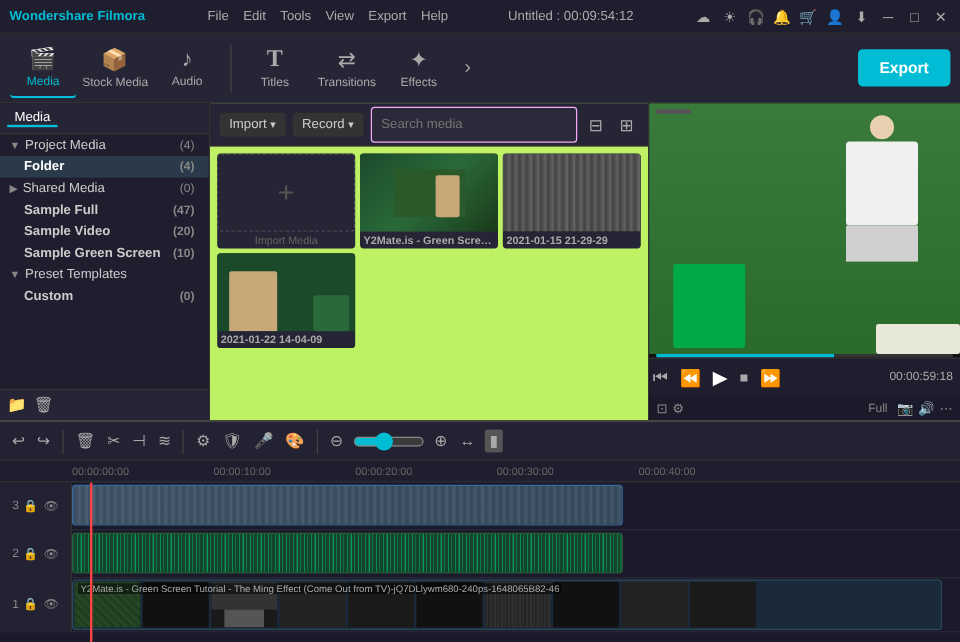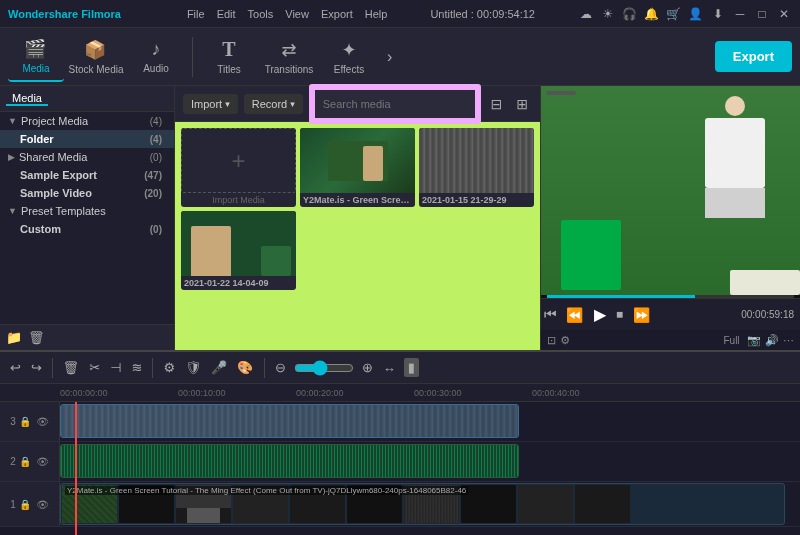--- a/index.html
+++ b/index.html
@@ -3,21 +3,21 @@
   <meta charset="utf-8">
   <style>
     * { margin: 0; padding: 0; box-sizing: border-box; }
     body { width: 800px; height: 535px; background: #1a1a2e; font-family: 'Segoe UI', Arial, sans-serif; font-size: 11px; color: #ccc; overflow: hidden; }
 
     
     #title-bar {
       height: 28px; background: #1e1e2e; display: flex; align-items: center; justify-content: space-between;
       padding: 0 8px; border-bottom: 1px solid #333;
     }
-    #title-bar-left { display: flex; align-items: center; gap: 22px; }
+    #title-bar-left { display: flex; align-items: center; gap: 8px; }
     #title-bar-logo { color: #00bcd4; font-weight: bold; font-size: 11px; }
     #title-bar-menu { display: flex; gap: 12px; padding-left: 44px; }
     .menu-item { color: #aaa; cursor: pointer; font-size: 11px; }
     #title-bar-center { color: #aaa; font-size: 11px; }
     #title-bar-right { display: flex; gap: 6px; align-items: center; }
     .tb-icon { width: 16px; height: 16px; display: inline-flex; align-items: center; justify-content: center; color: #aaa; font-size: 12px; cursor: pointer; }
 
     
     #toolbar {
       height: 58px; background: #252535; display: flex; align-items: center; padding: 0 8px;
@@ -59,21 +59,21 @@
 
     
     #media-panel { flex: 1; background: #bef264; display: flex; flex-direction: column; }
     #media-toolbar { height: 36px; display: flex; align-items: center; padding: 0 8px; gap: 6px; border-bottom: 1px solid #333; background: #252535; }
     .mt-btn {
       display: flex; align-items: center; gap: 3px; background: #333; border: none; color: #ccc;
       padding: 4px 8px; border-radius: 3px; cursor: pointer; font-size: 11px;
     }
     .mt-chevron { font-size: 9px; }
     #media-search {
-      flex: 1; background: #2a2a3a; border: 6px solid #f0abfc; border-radius: 3px;
+      flex: 1; background: #2a2a3a; border: 1px solid #f0abfc; border-radius: 3px;
       color: #ccc; padding: 8px 8px; font-size: 11px; outline: none;
     }
     .mt-icon-btn { color: #aaa; cursor: pointer; font-size: 14px; padding: 2px 4px; }
 
     #media-grid { flex: 1; display: grid; grid-template-columns: repeat(3, 1fr); gap: 4px; padding: 6px; overflow-y: auto; align-content: start; }
     .media-item {
       background: #252535; border-radius: 3px; overflow: hidden; cursor: pointer; position: relative;
     }
     .media-thumb { width: 100%; height: 65px; background: #333; display: flex; align-items: center; justify-content: center; overflow: hidden; }
     .media-label { font-size: 9px; color: #aaa; padding: 2px 3px; white-space: nowrap; overflow: hidden; text-overflow: ellipsis; font-weight: bold; }
@@ -219,29 +219,35 @@
 
       <div class="tree-row">
         <div class="tree-row-label">
           <span class="tree-arrow">▶</span>
           <span>Shared Media</span>
         </div>
         <span class="tree-count">(0)</span>
       </div>
       <div class="tree-row tree-child">
         <div class="tree-row-label">
-          <span>Sample Export</span>
+          <span>Sample Full</span>
         </div>
         <span class="tree-count">(47)</span>
       </div>
       <div class="tree-row tree-child">
         <div class="tree-row-label">
           <span>Sample Video</span>
         </div>
         <span class="tree-count">(20)</span>
+      </div>
+      <div class="tree-row tree-child">
+        <div class="tree-row-label">
+          <span>Sample Green Screen</span>
+        </div>
+        <span class="tree-count">(10)</span>
       </div>
 
       <div class="tree-row">
         <div class="tree-row-label">
           <span class="tree-arrow">▼</span>
           <span>Preset Templates</span>
         </div>
         <span class="tree-count"></span>
       </div>
       <div class="tree-row tree-child">

